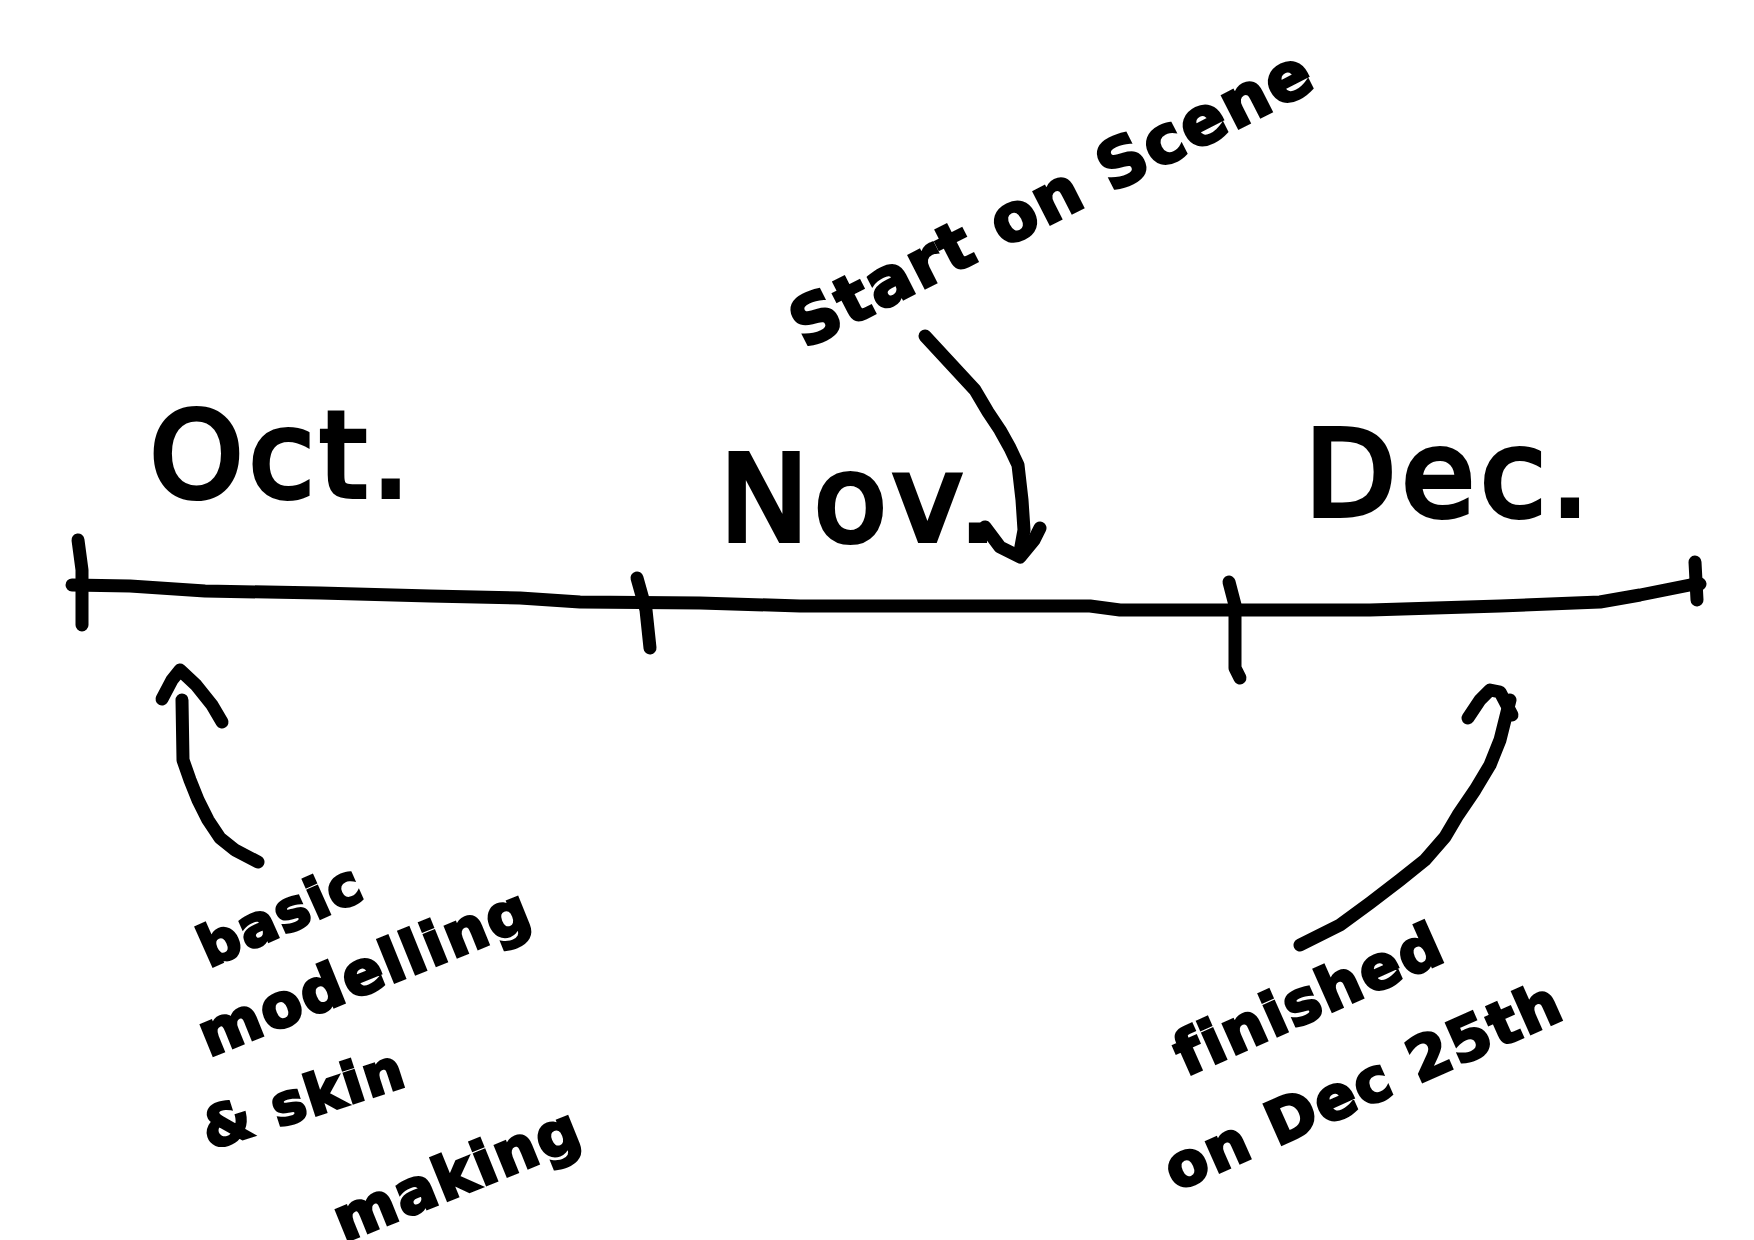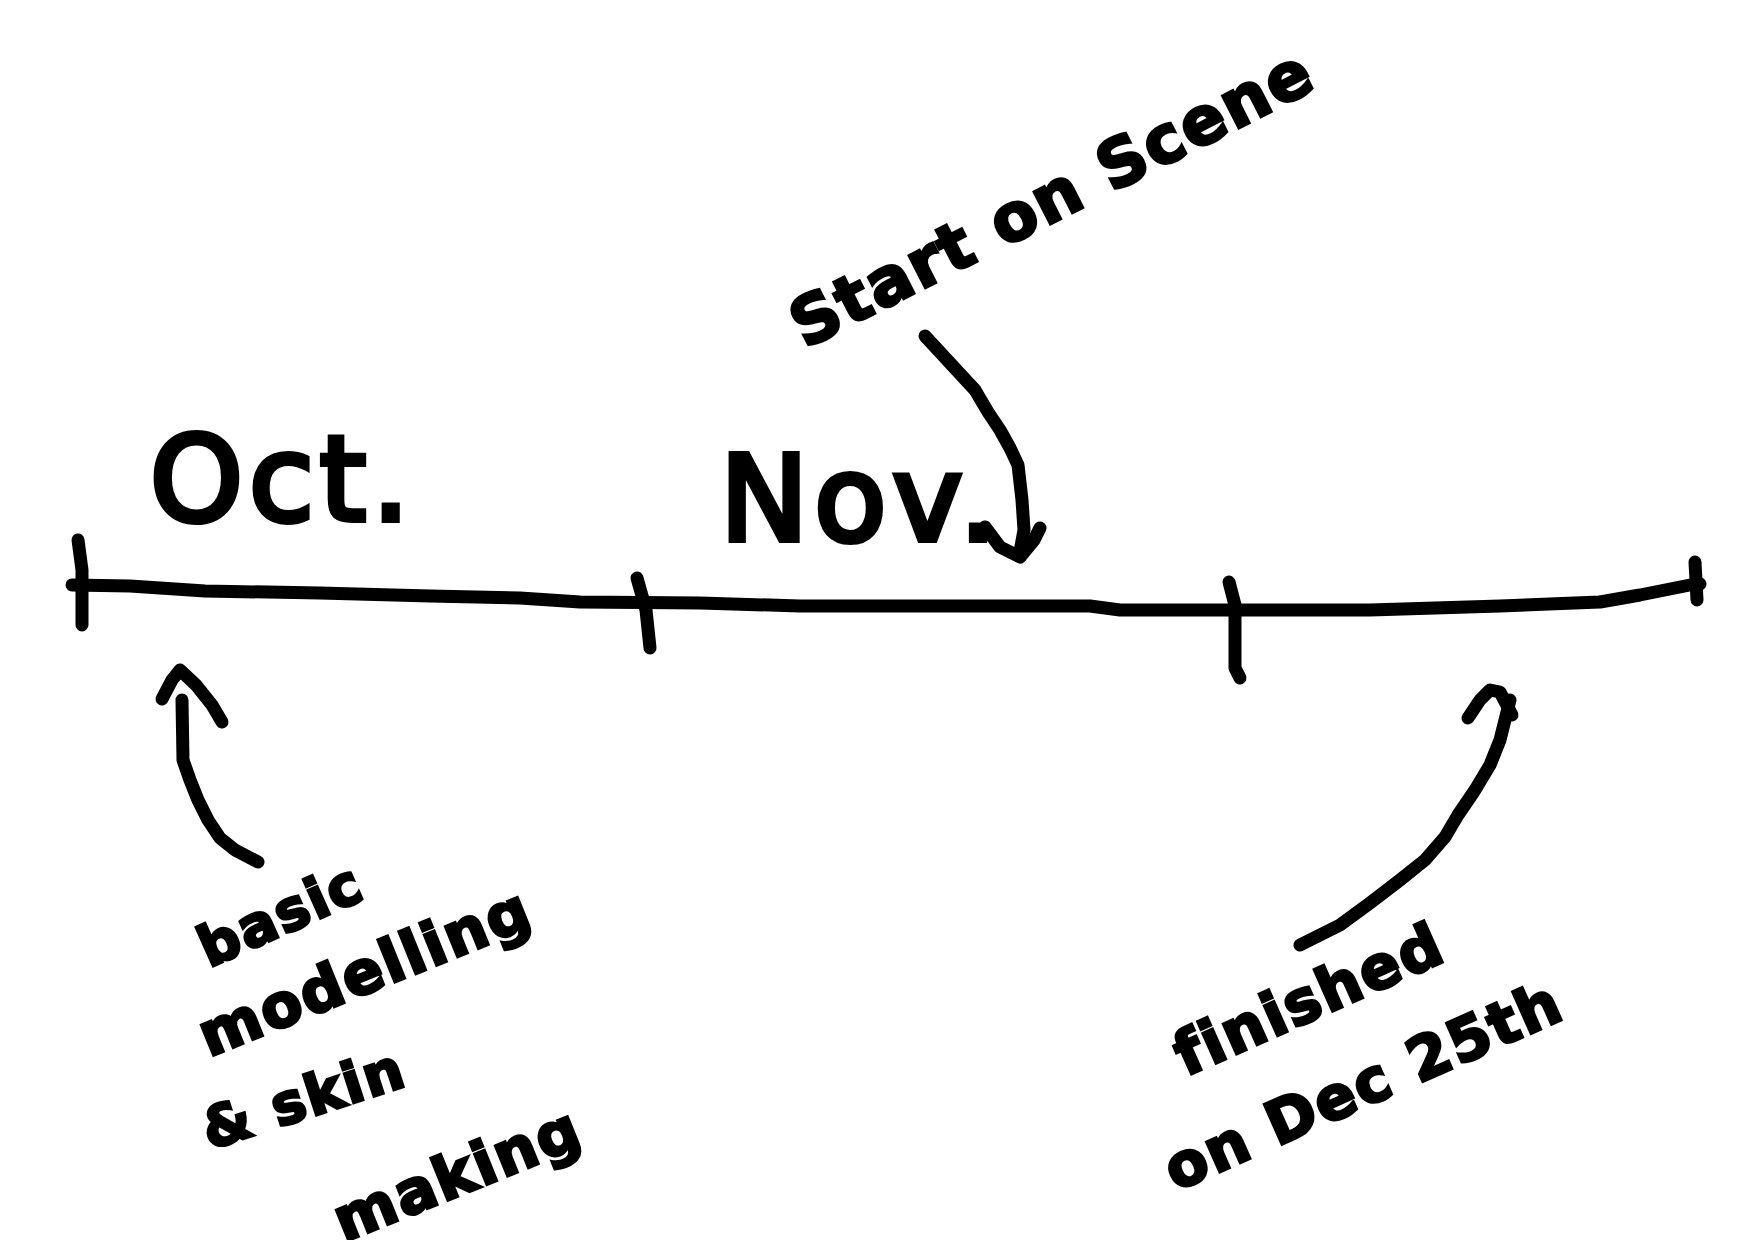--- a/index.html
+++ b/index.html
@@ -31,22 +31,23 @@
       <path d="M985,527 L1000,547 L1020,557 L1034,540 L1040,528"></path>
 
       <path d="M258,862 L235,850 L220,838 L208,820 L198,800 L190,780 L183,760 L182,700"></path>
       <path d="M162,699 L172,680 L180,670 L196,685 L212,705 L222,722"></path>
 
       <path d="M1300,945 L1340,925 L1370,903 L1400,880 L1425,860 L1445,837 L1458,815 L1475,790 L1490,765 L1500,740 L1505,720 L1510,700"></path>
       <path d="M1468,718 L1480,700 L1490,690 L1500,692 L1512,715"></path>
     </g>
   </svg>
 
-  <div class="hand month" style="left:150px; top:420px;">Oct.</div>
+  <div class="hand month" style="left:150px; top:396px;">Oct.</div>
   <div class="hand month" style="left:720px; top:440px;">Nov.</div>
+  <div class="hand month" style="left:1305px; top:415px;">Dec.</div>
 
   <div class="hand note" style="left:780px; top:300px; font-size:66px; transform: rotate(-27deg);">Start on Scene</div>
 
   <div class="hand note" style="left:190px; top:925px; font-size:56px; transform: rotate(-24deg);">basic</div>
   <div class="hand note" style="left:190px; top:1010px; font-size:60px; transform: rotate(-22deg);">modelling</div>
   <div class="hand note" style="left:195px; top:1105px; font-size:56px; transform: rotate(-18deg);">&amp; skin</div>
   <div class="hand note" style="left:325px; top:1195px; font-size:60px; transform: rotate(-22deg);">making</div>
 
   <div class="hand note" style="left:1165px; top:1030px; font-size:60px; transform: rotate(-24deg);">finished</div>
   <div class="hand note" style="left:1155px; top:1145px; font-size:60px; transform: rotate(-24deg);">on Dec 25th</div>

